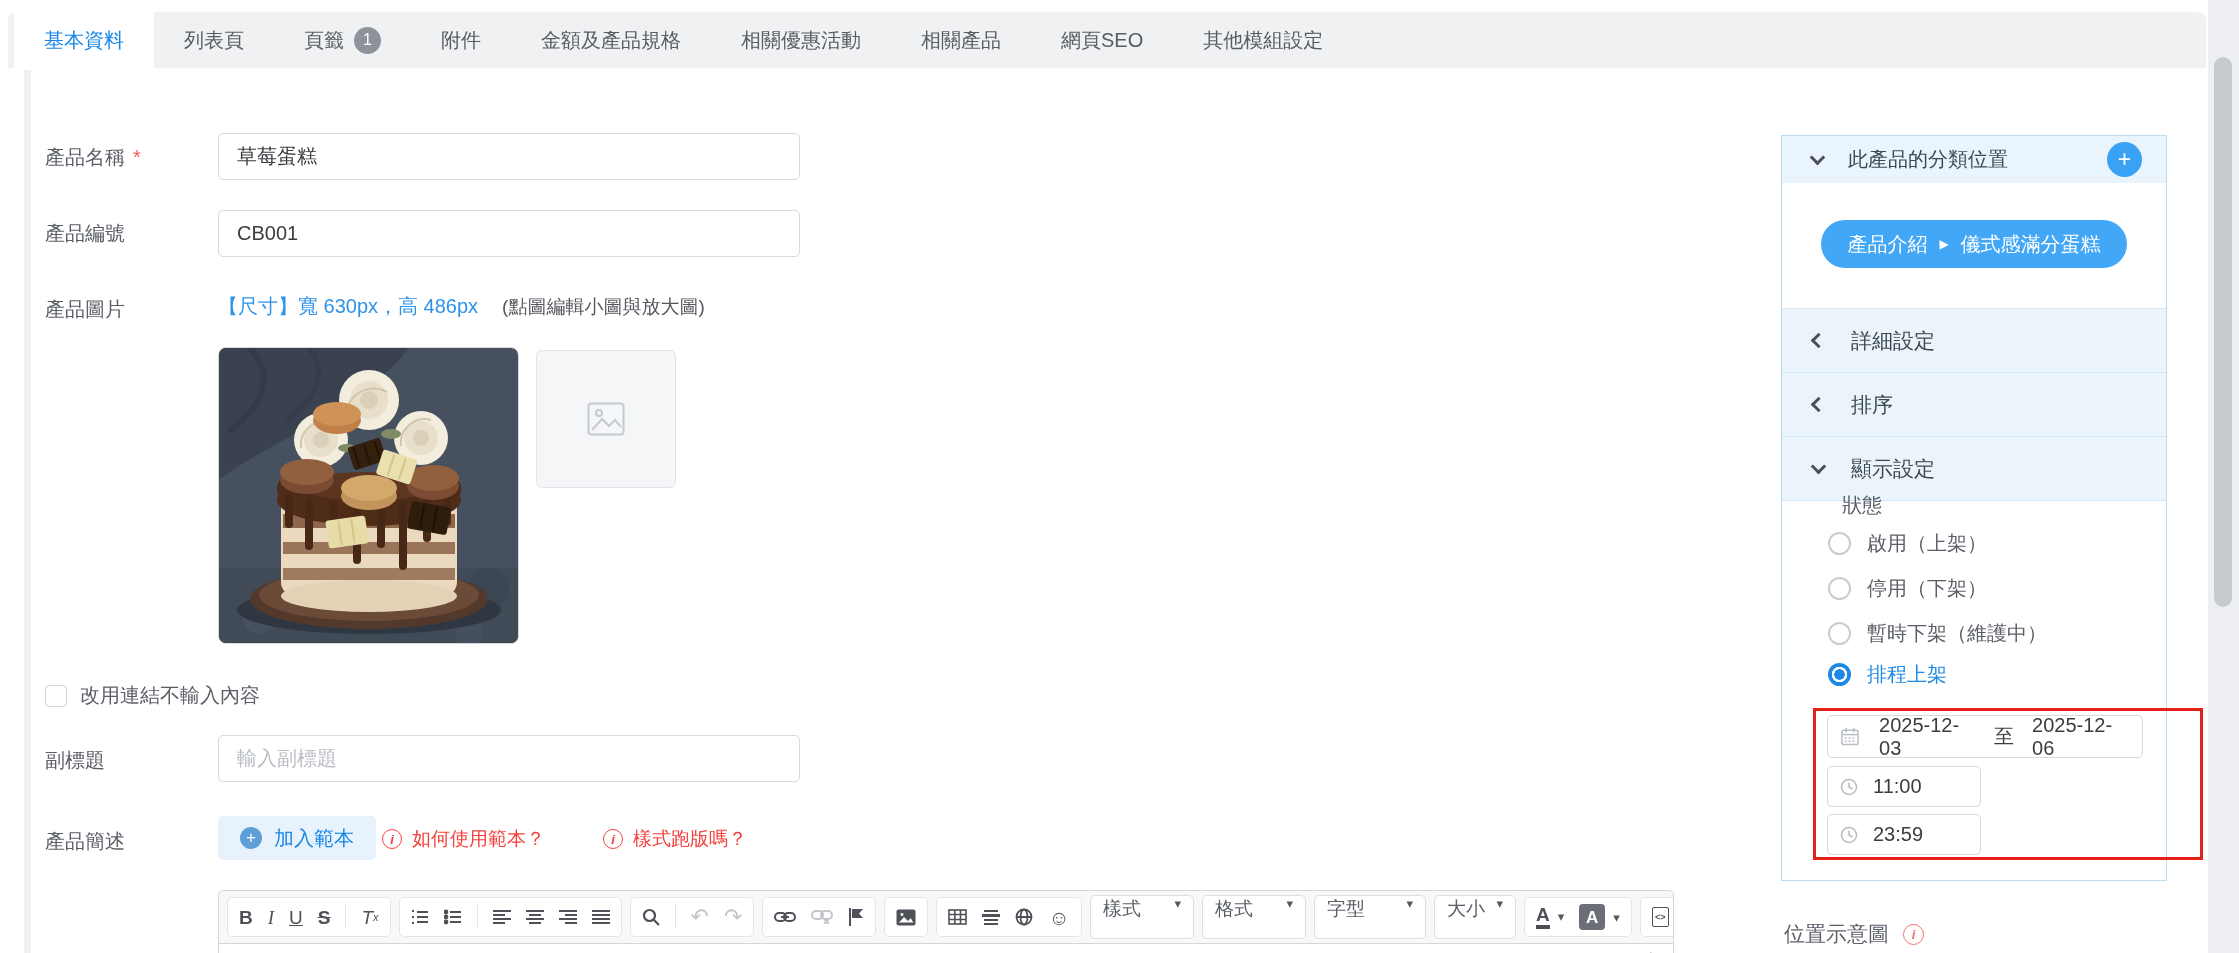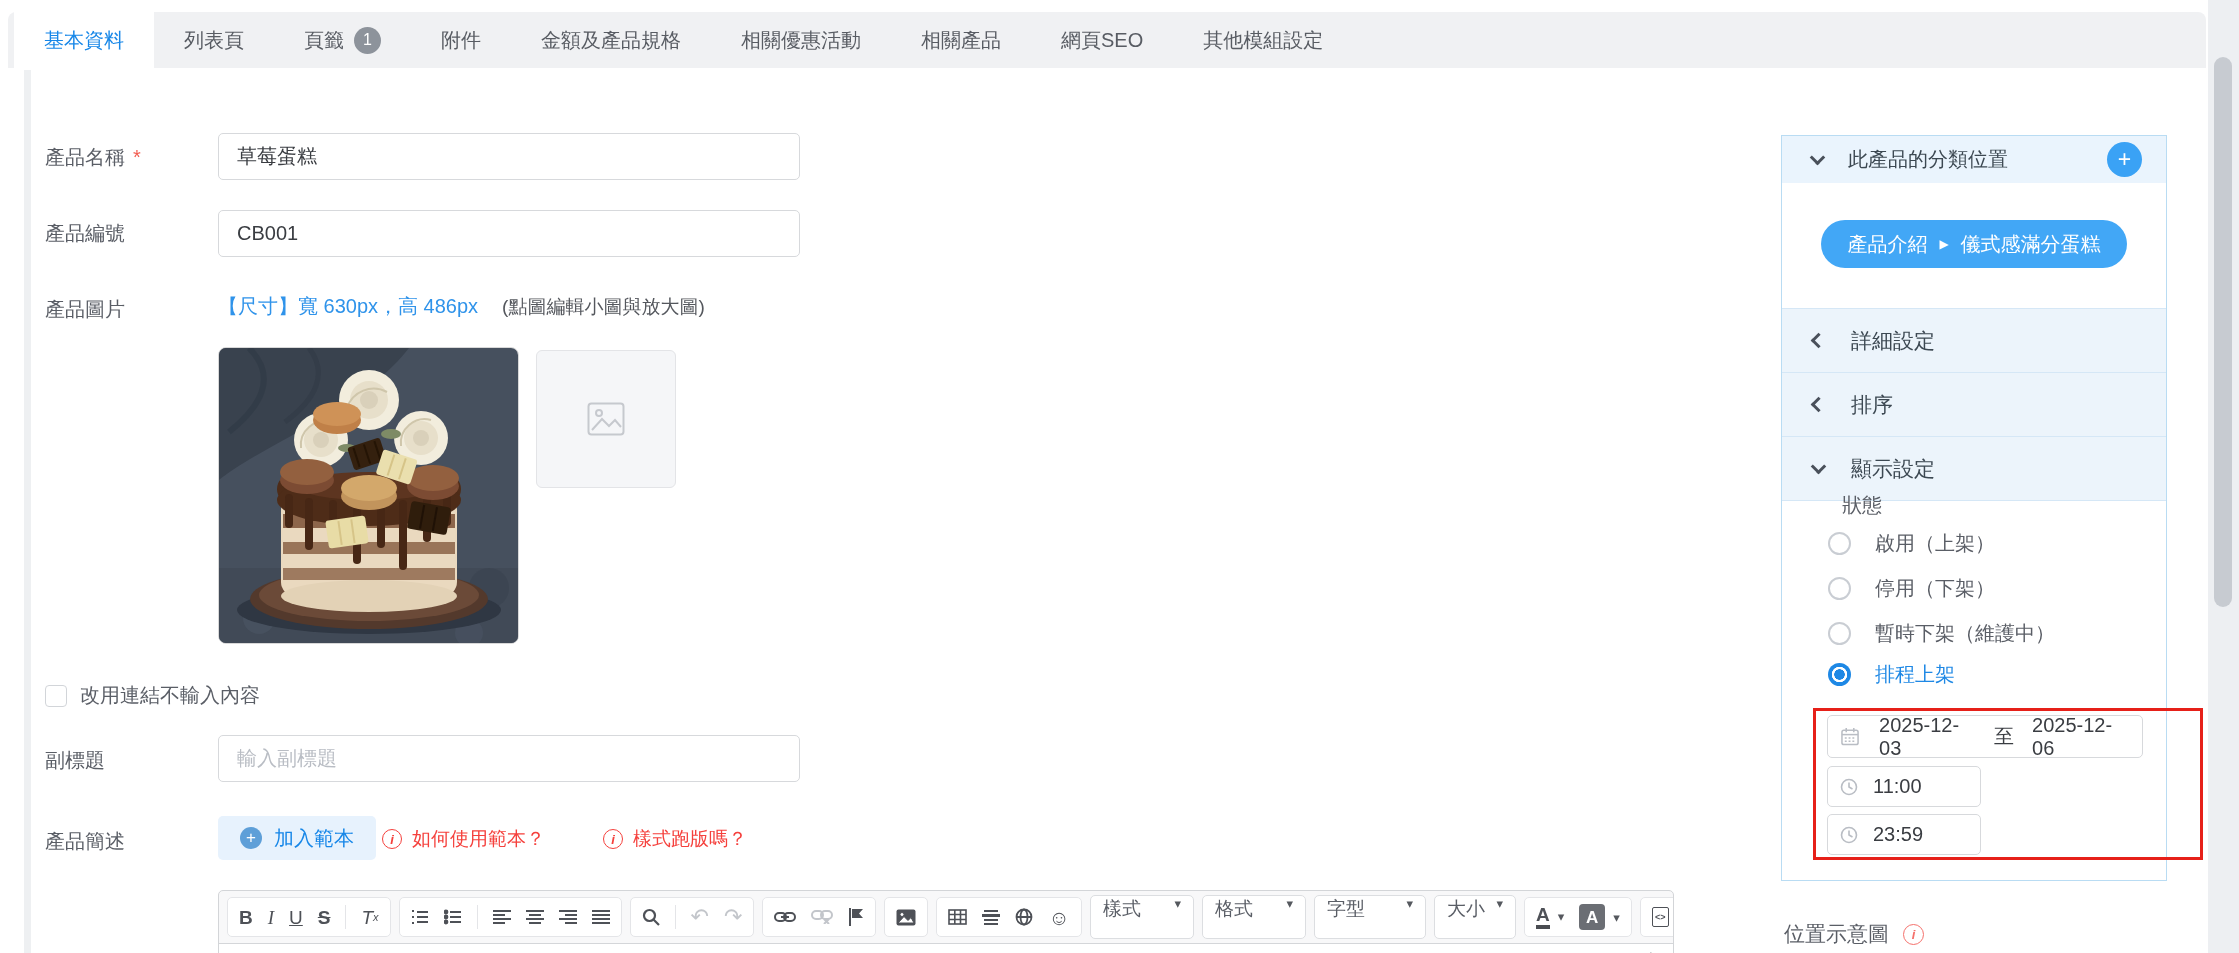--- a/index.html
+++ b/index.html
@@ -85,21 +85,21 @@
              justify-content:center; cursor:pointer; }
   .cat-body { height:126px; border-bottom:1px solid #d5e7f6; display:flex; align-items:flex-start; justify-content:center; }
   .pill { margin-top:37px; height:48px; padding:0 26px; border-radius:24px; background:#42a7f6; color:#fff;
           font-size:20px; display:flex; align-items:center; gap:12px; cursor:pointer; }
   .pill .arrow { font-size:12px; }
   .acc-row { height:64px; background:#ecf4fb; border-bottom:1px solid #d5e7f6; display:flex; align-items:center; cursor:pointer; }
   .acc-row .chev { margin-left:31px; }
   .acc-row .acc-label { margin-left:27px; font-size:21px; color:#3c4852; }
 
   .status-label { position:absolute; left:1842px; top:492px; font-size:20px; color:#5a5e66; }
-  .radio-row { position:absolute; left:1828px; display:flex; align-items:center; gap:24px; cursor:pointer; }
+  .radio-row { position:absolute; left:1828px; display:flex; align-items:center; gap:16px; cursor:pointer; }
   .radio { width:23px; height:23px; border-radius:50%; border:2px solid #c9cdd3; background:#fff; flex:0 0 auto; }
   .radio.sel { border:none;
     background:radial-gradient(circle at center,#1e88e5 0 5px,#ffffff 5.5px 7.5px,#1e88e5 8px 12px); }
   .radio-label { font-size:20px; color:#5a5e66; }
   .radio-label.sel { color:#1e88e5; }
 
   .hl-box { position:absolute; left:1813px; top:696px; width:390px; height:152px;
             border:3px solid #e62019; z-index:5;margin-top:12px; }
   .date-input { position:absolute; left:11px; top:4px; width:316px; height:43px; background:#fff;
                 border:1px solid #d7d9dc; border-radius:5px; display:flex; align-items:center; padding:0 13px; }

